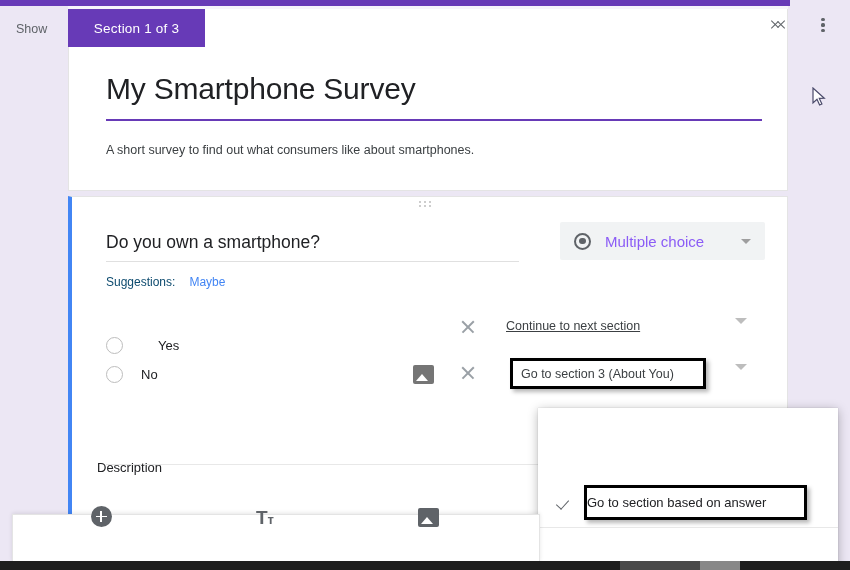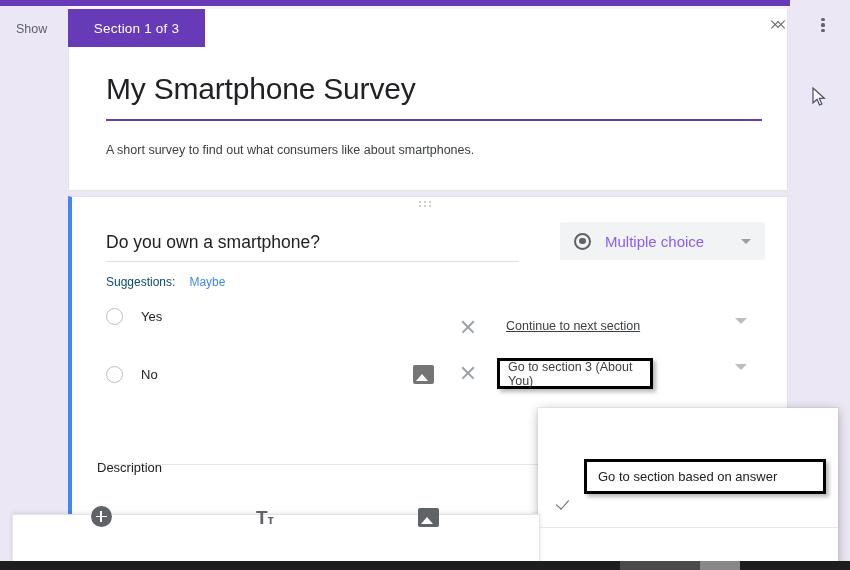--- a/index.html
+++ b/index.html
@@ -146,21 +146,21 @@
   }
   .caret {
     width: 0; height: 0; flex: none;
     border-left: 5px solid transparent;
     border-right: 5px solid transparent;
     border-top: 5.5px solid #9e9e9e;
   }
 
   
   .opt-row { position: absolute; left: 106px; height: 24px; display: flex; align-items: center; }
-  .opt-row.r1 { top: 304px; }
+  .opt-row.r1 { top: 333px; gap: 17px; }
   .opt-row.r2 { top: 362px; justify-content: space-between; }
   .opt-row.r3 { top: 410px; }
   .opt-circle {
     width: 17px; height: 17px; border-radius: 50%;
     border: 1.5px solid #bdbdbd; flex: none;
   }
   .opt-text { font-size: 13px; color: #202124; margin-left: 18px; }
   .opt-text.muted { color: #80868b; }
   .opt-or { font-size: 11.5px; color: #5f6368; margin-left: 8px; font-weight: 700; }
   .opt-other {
@@ -205,22 +205,22 @@
   .branch-caret.r2 { left: 735px; top: 370px; }
   .tri {
     width: 0; height: 0;
     border-left: 6px solid transparent;
     border-right: 6px solid transparent;
     border-top: 6.5px solid #bdbdbd;
   }
 
   
   .branch-highlight {
-    position: absolute; left: 497px; top: 358px;
-    width: 156px; height: 31px;
+    position: absolute; left: 510px; top: 358px;
+    width: 196px; height: 31px;
     background: #ffffff;
     border: 3.5px solid #000000;
     display: flex; align-items: center;
     padding-left: 8px;
     font-size: 12.5px; color: #3c4043;
     box-shadow: 3px 3px 4px rgba(0,0,0,.28);
     cursor: pointer;
   }
 
   
@@ -260,26 +260,25 @@
     width: 17px; height: 17px;
   }
   .menu-check::before {
     content: ""; position: absolute; left: 1px; top: 3px;
     width: 6px; height: 11px;
     border-right: 1.7px solid #5f6368;
     border-bottom: 1.7px solid #5f6368;
     transform: rotate(42deg);
   }
   .menu-item-highlight {
-    position: absolute; left: 584px; top: 459px;
-    width: 242px; height: 35px;
+    position: absolute; left: 584px; top: 485px;
+    width: 223px; height: 35px;
     background: #ffffff;
     border: 3.5px solid #000000;
     display: flex; align-items: center;
-    padding-left: 11px;
     font-size: 13px; color: #202124;
     box-shadow: 3px 3px 4px rgba(0,0,0,.28);
     cursor: pointer;
   }
   .menu-divider {
     position: absolute; left: 538px; top: 527px;
     width: 300px; height: 1px; background: #e8e8e8;
   }
 
   

